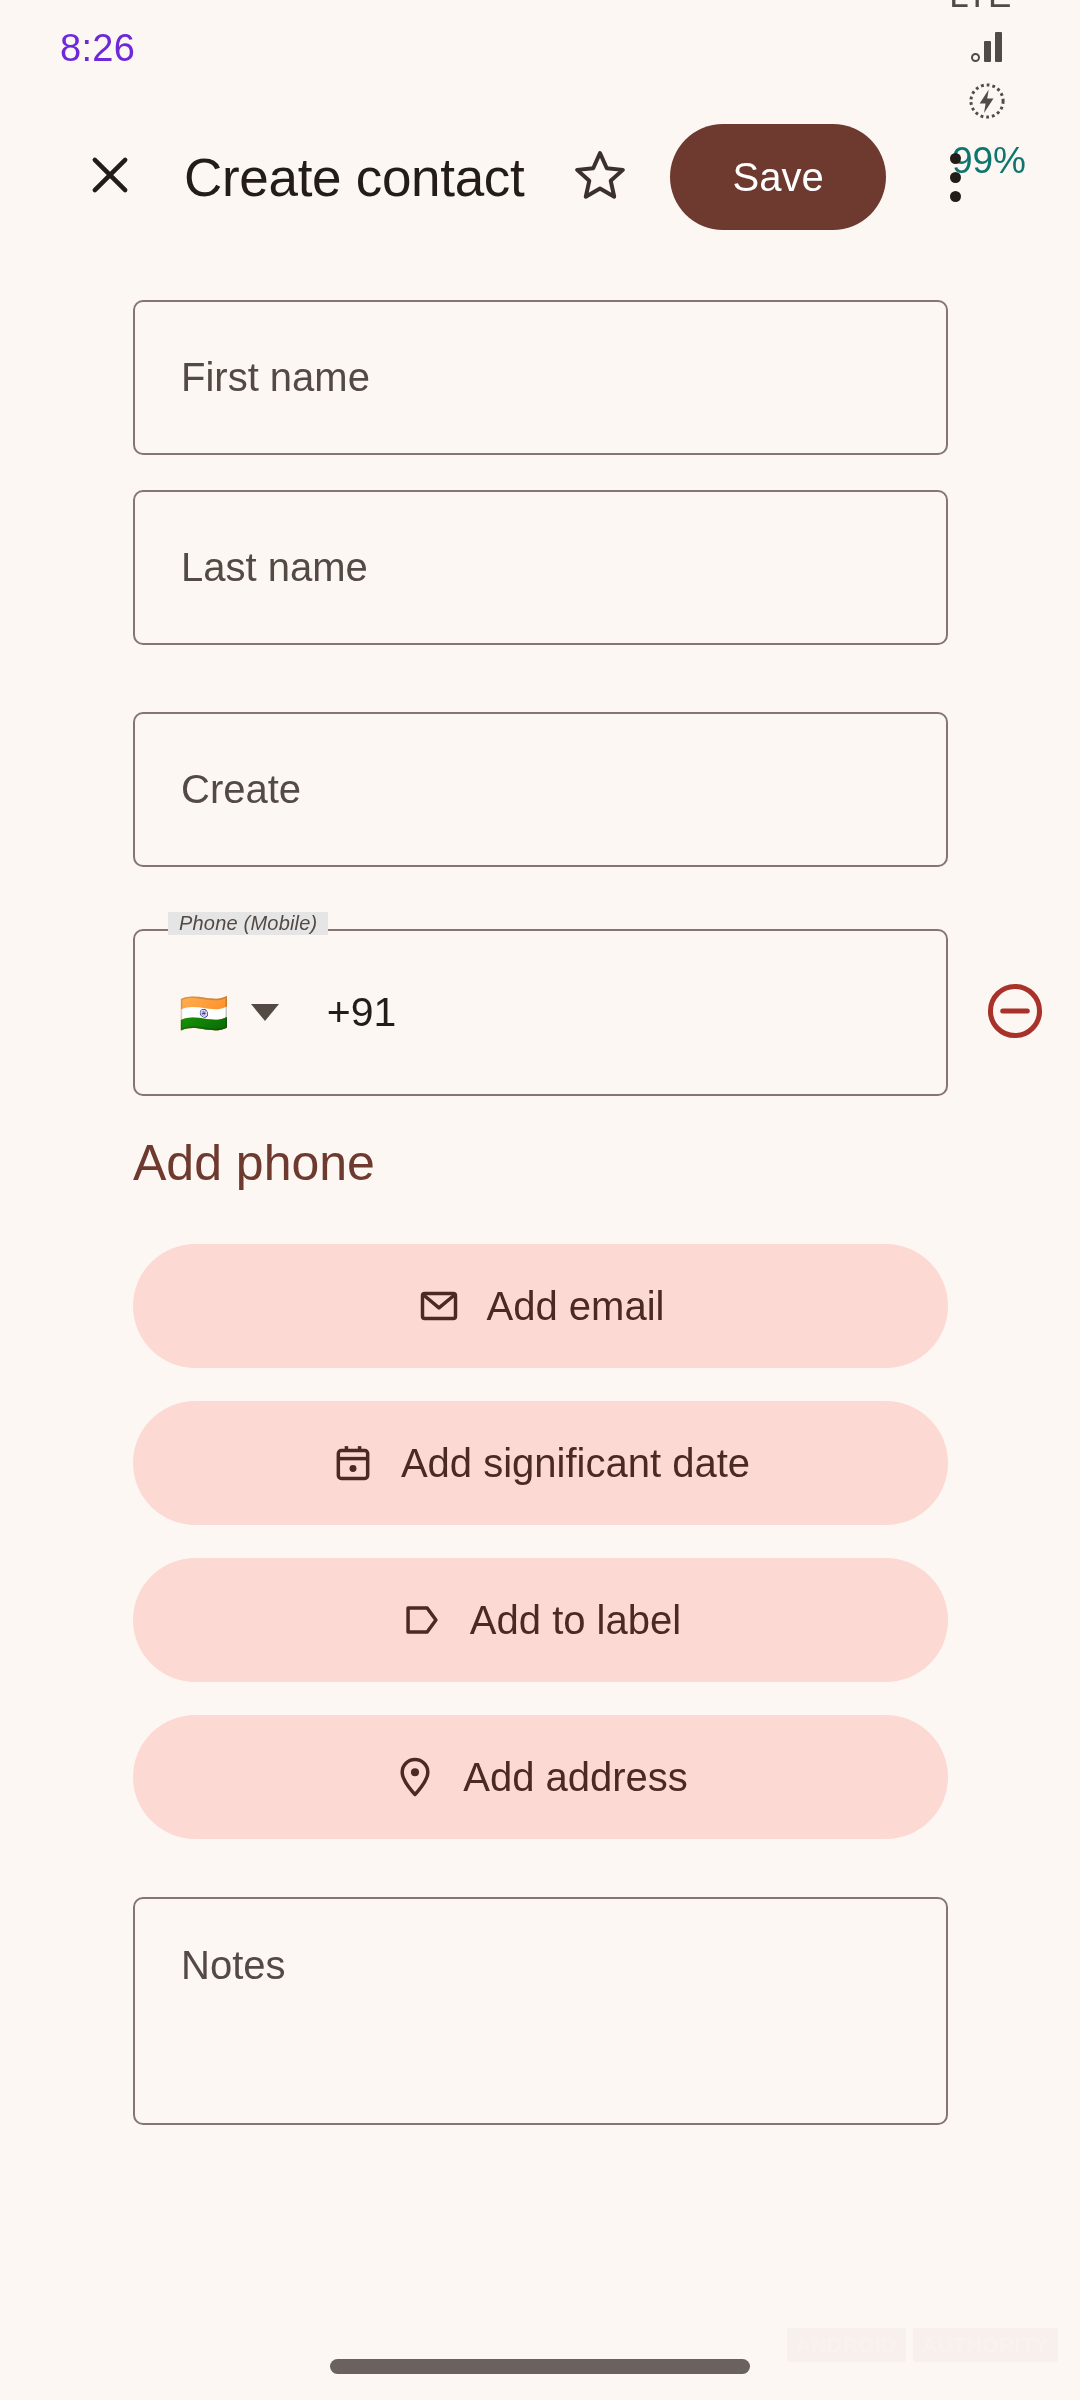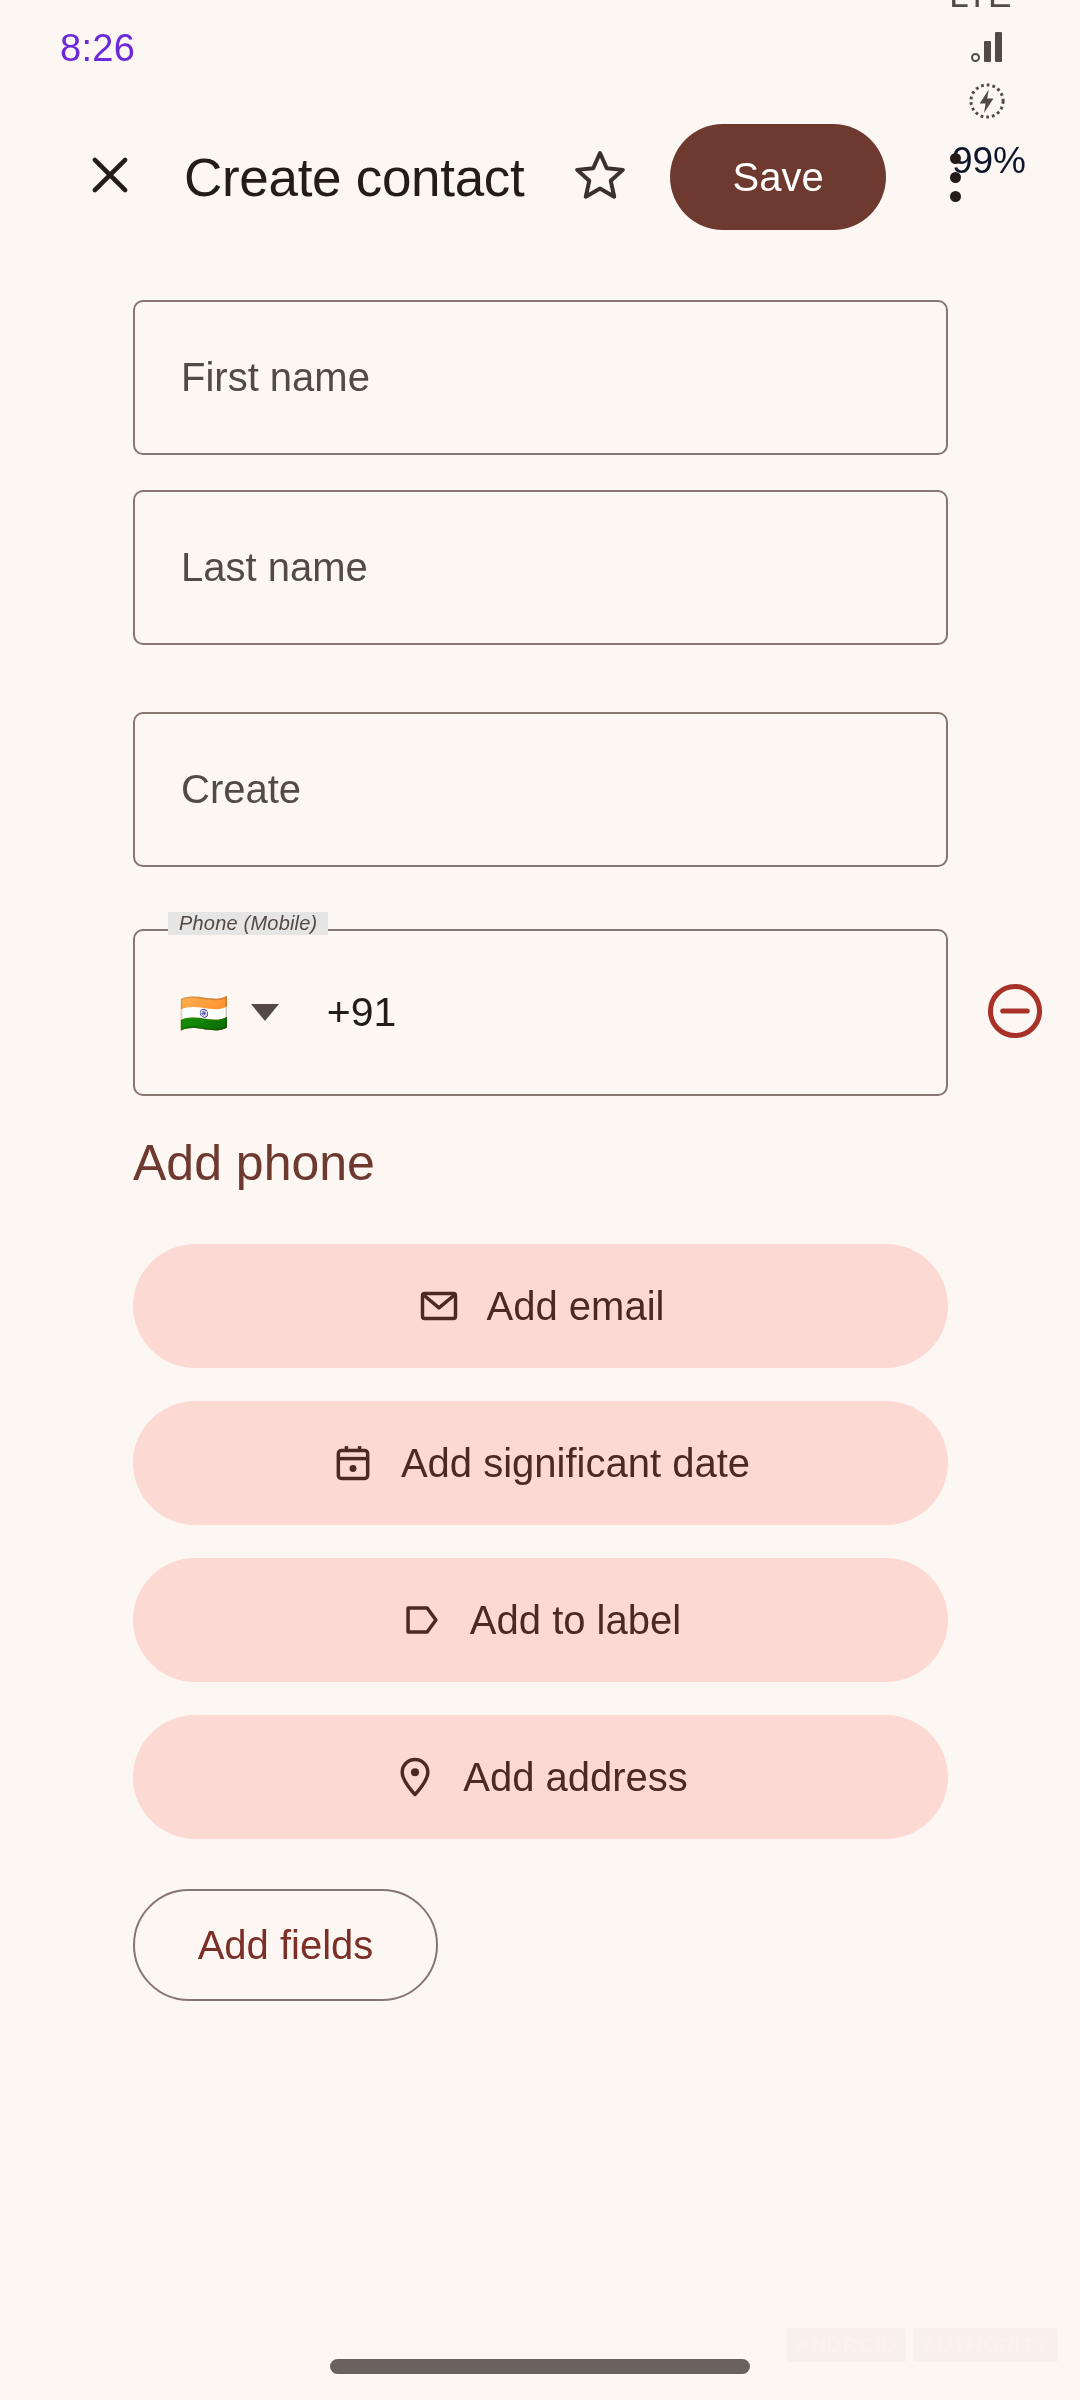--- a/index.html
+++ b/index.html
@@ -15,21 +15,21 @@
   #statusbar{
     position:absolute; top:0; left:0; width:1080px; height:96px;
     display:flex; align-items:center; justify-content:space-between;
     padding:0 54px 0 60px;
   }
   #clock{ font-size:38px; color:#6d28d9; letter-spacing:.3px; }
   #status-right{ display:flex; align-items:center; gap:18px;flex-direction:column; }
   .sb-ico{ display:flex; align-items:center; color:#514B47; }
   #lte{ font-size:35px; color:#514B47; letter-spacing:.2px; }
   #lte sup{ font-size:22px; }
-  #batt-pct{ font-size:37px; color:#0f172a; margin-left:4px; }
+  #batt-pct{ font-size:37px; color:#0f766e; margin-left:4px; }
   #sig{ display:flex; align-items:flex-end; gap:4px; height:30px; }
   #sig i{ display:block; width:7px; background:#514B47; border-radius:1px; }
   #sig i:nth-child(1){ height:9px; border-radius:50%; width:9px; background:none;
       border:2px solid #514B47; }
   #sig i:nth-child(2){ height:21px; }
   #sig i:nth-child(3){ height:30px; }
 
   
   #toolbar{
     position:absolute; top:112px; left:0; width:1080px; height:130px;
@@ -262,22 +262,24 @@
           <svg width="44" height="44" viewBox="0 0 24 24" fill="none" stroke="#4C2A24" stroke-width="1.9" stroke-linejoin="round">
             <path d="M12 21.5s7-7.2 7-12a7 7 0 10-14 0c0 4.8 7 12 7 12z"></path>
             <circle cx="12" cy="9.4" r="2.2" fill="#4C2A24" stroke="none"></circle>
           </svg>
         </span>
         <span class="lbl">Add address</span>
       </button>
 
     </div>
 
-
-    <button id="add-fields">Add fields</button>
+    <div class="tf" id="f-notes">
+      <div class="ph">Notes</div>
+    </div>
+
 
   </div>
 
   <div id="watermark">
     <span>ANDROID</span>
     <span>AUTHORITY</span>
   </div>
 
   <div id="navbar"></div>
 

